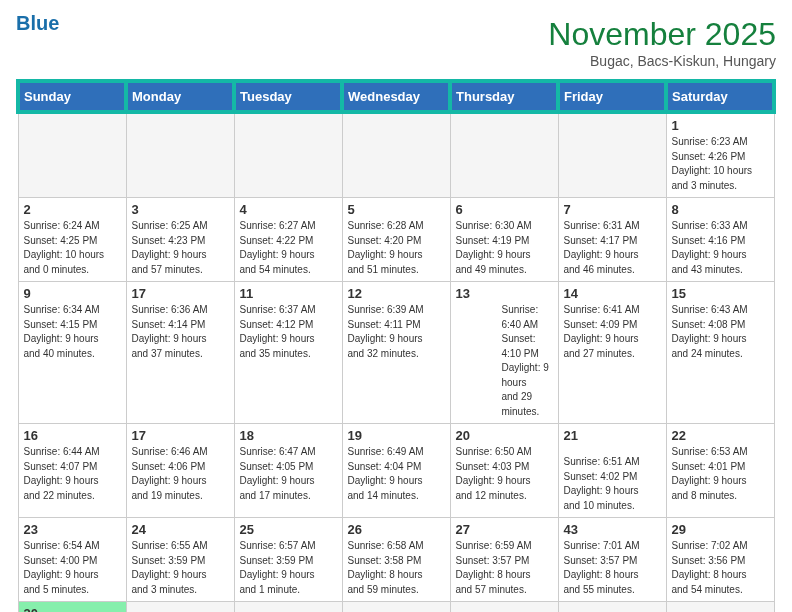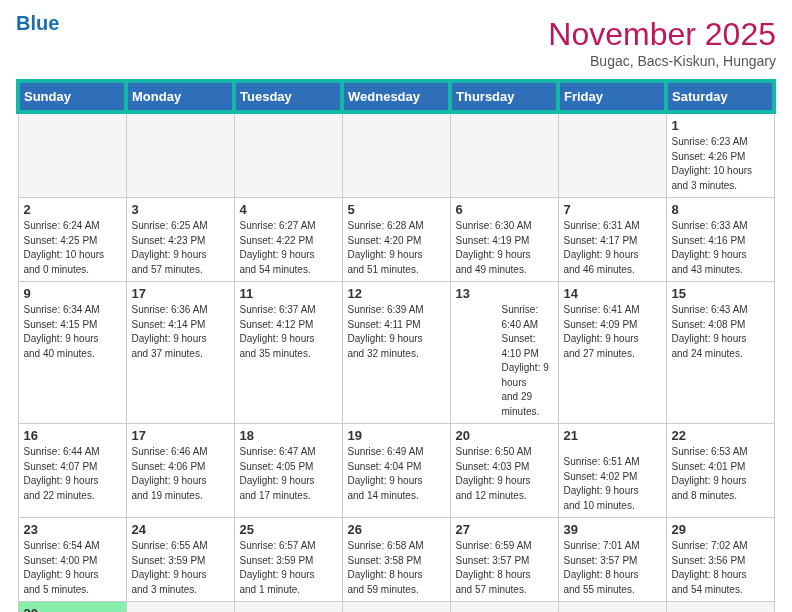--- a/index.html
+++ b/index.html
@@ -26,21 +26,21 @@
       color: #333;
       line-height: 1.1;
     }
     .logo-blue { color: #1a6faa; font-weight: bold; }
     .title-area {
       text-align: right;
     }
     .month-title {
       font-size: 32px;
       font-weight: normal;
-      color: #be185d;
+      color: #15803d;
     }
     .location {
       font-size: 14px;
       color: #555;
     }
     .calendar {
       width: 100%;
       border-collapse: collapse;
       border: 1px solid #ccc;
     }
@@ -310,21 +310,21 @@
 and 59 minutes.</div>
         </td>
         <td>
           <span class="day-number">27</span>
           <div class="day-info" style="white-space: pre-line;">Sunrise: 6:59 AM
 Sunset: 3:57 PM
 Daylight: 8 hours
 and 57 minutes.</div>
         </td>
         <td>
-          <span class="day-number">39</span>
+          <span class="day-number">43</span>
           <div class="day-info" style="white-space: pre-line;">Sunrise: 7:01 AM
 Sunset: 3:57 PM
 Daylight: 8 hours
 and 55 minutes.</div>
         </td>
         <td>
           <span class="day-number">29</span>
           <div class="day-info" style="white-space: pre-line;">Sunrise: 7:02 AM
 Sunset: 3:56 PM
 Daylight: 8 hours

